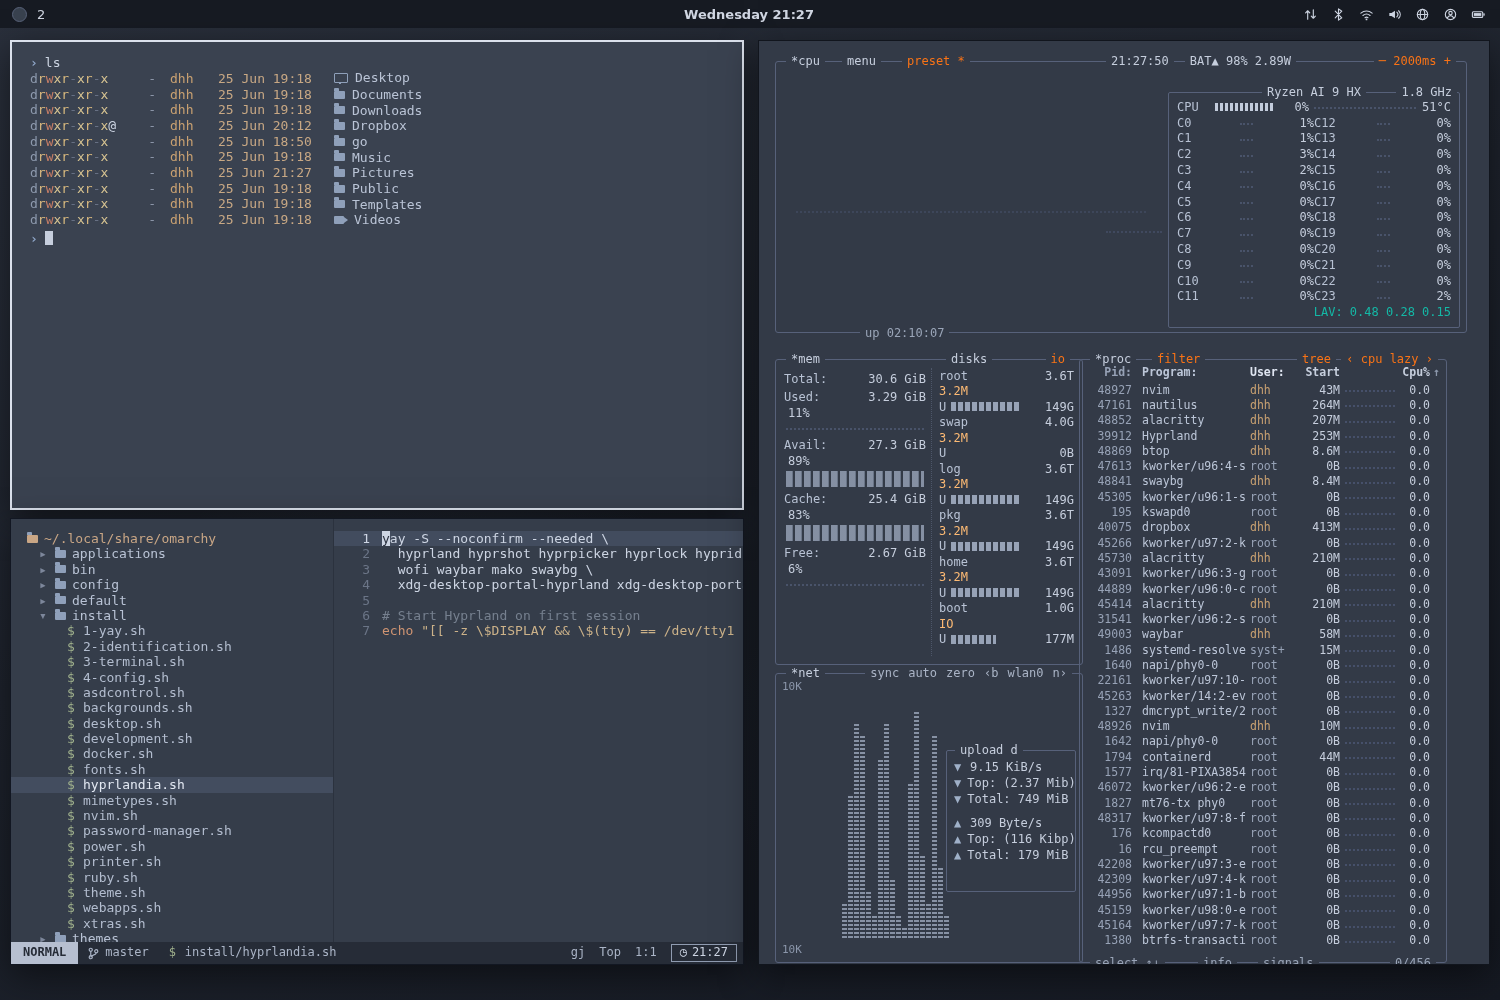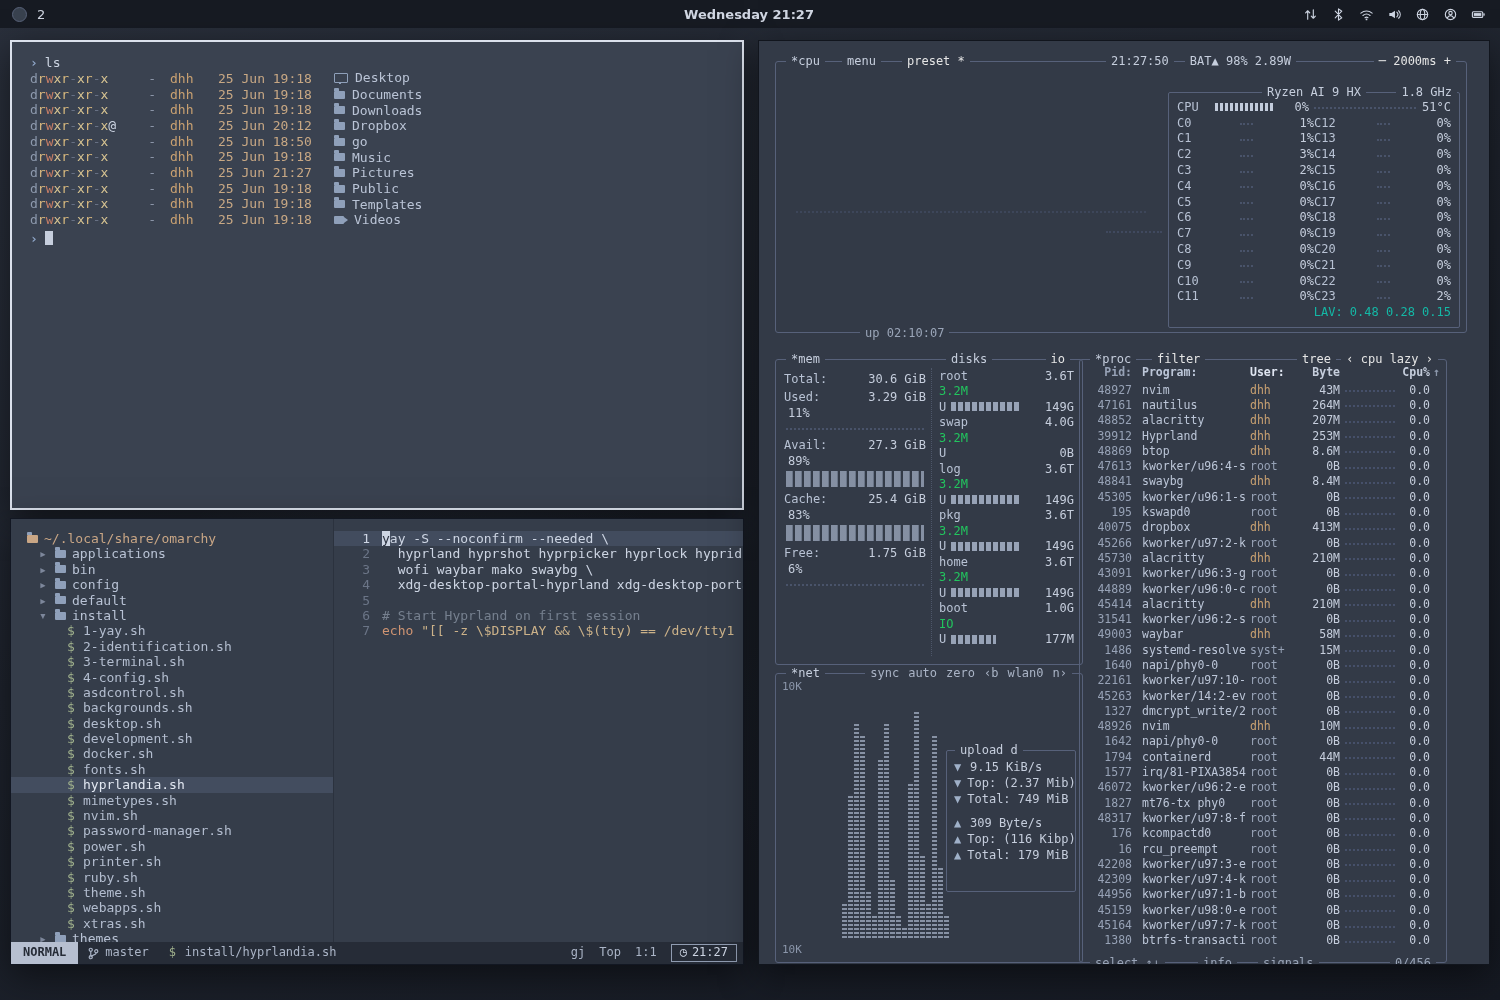--- a/index.html
+++ b/index.html
@@ -66,21 +66,21 @@
   .statusline{position:absolute;left:0;right:0;bottom:0;height:22px;background:#262c37;display:flex;align-items:center;font-size:12px;color:#aab4c6;}
   .sl-mode{background:#b6bfd0;color:#262c37;font-weight:bold;padding:0 12px;height:100%;display:flex;align-items:center;}
   .sl-seg{padding:0 10px;display:flex;align-items:center;gap:6px;}
   .sl-right{margin-left:auto;display:flex;align-items:center;gap:14px;padding-right:6px;}
   .sl-clock{border:1px solid #8f9bb0;padding:0 8px;height:16px;display:flex;align-items:center;gap:5px;color:#cdd5e3;}
   
   .btop{left:758px;top:40px;width:732px;height:925px;background:#333a47;border:1px solid #11151d;
     color:#c2cbdc;font-size:12px;overflow:hidden;}
   .bbox{position:absolute;border:1px solid #57617a;border-radius:3px;box-sizing:border-box;}
   .blabel{position:absolute;top:-8px;background:#333a47;padding:0 5px;font-size:12px;color:#c6cedd;white-space:pre;}
-  .blabel.dim{color:#e5e5e5;}
+  .blabel.dim{color:#f97316;}
   .bfoot{position:absolute;bottom:-8px;background:#333a47;padding:0 5px;font-size:12px;color:#9aa5b8;white-space:pre;}
   .box-cpu{left:16px;top:20px;width:692px;height:272px;}
   .corebox{position:absolute;left:392px;top:30px;width:292px;height:236px;border:1px solid #57617a;border-radius:2px;padding:6px 8px;box-sizing:border-box;}
   .core-row{display:flex;align-items:center;height:15.8px;}
   .core-half{flex:1;display:flex;align-items:center;gap:26px;}
   .core-name{width:32px;color:#b8c2d4;}
   .core-pct{width:30px;text-align:right;color:#c6cedd;}
   .dots{flex:1;height:3px;border-bottom:2px dotted #49536a;margin:0 5px;}
   .cpubar{width:58px;height:8px;background:repeating-linear-gradient(90deg,#c3ccdc 0 3px,transparent 3px 5px);margin:0 6px;}
   .lav-row{display:flex;justify-content:flex-end;height:15.8px;align-items:center;color:#14b8a6;}
@@ -91,21 +91,21 @@
   .mem-line{display:flex;height:18px;align-items:center;}
   .mem-label{color:#b8c2d4;}
   .mem-val{margin-left:auto;color:#c6cedd;}
   .mem-pct{color:#c6cedd;padding-left:4px;height:16px;}
   .memdots{height:3px;border-bottom:2px dotted #49536a;margin:3px 2px 6px 2px;}
   .memblocks{height:16px;margin:1px 2px 3px 2px;background:repeating-linear-gradient(90deg,#8e99ad 0 6px,#707b8e 6px 7px,transparent 7px 9px);opacity:.9;}
   .memsep{position:absolute;left:155px;top:8px;bottom:8px;border-left:1px dotted #4d5669;}
   .diskcol{position:absolute;left:163px;top:8px;right:8px;}
   .drow{display:flex;align-items:center;height:15.5px;white-space:pre;}
   .d-name{color:#b8c2d4;} .d-size{margin-left:auto;color:#c6cedd;}
-  .d-used{color:#22c55e;} .d-u{color:#b8c2d4;}
+  .d-used{color:#fdba74;} .d-u{color:#b8c2d4;}
   .d-bar{flex:1;height:9px;margin:0 5px;position:relative;}
   .d-fill{height:100%;background:repeating-linear-gradient(90deg,#97a2b6 0 5px,transparent 5px 7px);}
   .d-free{color:#c6cedd;}
   .box-net{left:16px;top:632px;width:308px;height:290px;}
   .net-scale{position:absolute;left:6px;color:#8b96aa;font-size:11px;}
   .netgraph{position:absolute;left:66px;top:24px;bottom:24px;width:112px;}
   .netbar{position:absolute;bottom:0;width:5px;background:repeating-linear-gradient(0deg,#96a1b5 0 2px,transparent 2px 4px);opacity:.85;}
   .netstats{position:absolute;left:170px;top:76px;width:130px;height:142px;border:1px solid #57617a;border-radius:2px;padding:8px 7px;box-sizing:border-box;}
   .ns-line{display:flex;gap:6px;height:16px;align-items:center;white-space:pre;color:#c6cedd;}
   .ns-arrow{color:#9fb0c8;width:10px;}
@@ -464,21 +464,21 @@
           <div class="mem-pct">89%</div>
           <div class="memblocks"></div>
           <div class="mem-line">
             <span class="mem-label">Cache:</span>
             <span class="mem-val">25.4 GiB</span>
           </div>
           <div class="mem-pct">83%</div>
           <div class="memblocks"></div>
           <div class="mem-line">
             <span class="mem-label">Free:</span>
-            <span class="mem-val">1.75 GiB</span>
+            <span class="mem-val">2.67 GiB</span>
           </div>
           <div class="mem-pct">6%</div>
           <div class="memdots"></div>
         </div>
       <div class="memsep"></div>
       <div class="diskcol" id="disk-list">
           <div>
             <div class="drow"><span class="d-name">root</span><span class="d-size">3.6T</span></div>
             <div class="drow"><span class="d-used">3.2M</span></div>
             <div class="drow"><span class="d-u">U</span><div class="d-bar"><div class="d-fill" style="width: 78%;"></div></div><span class="d-free">149G</span></div>
@@ -559,21 +559,21 @@
 
     <div class="bbox box-proc">
       <span class="blabel" style="left:10px;">*proc</span>
       <span class="blabel dim" style="left:72px;">filter</span>
       <span class="blabel dim" style="right:110px;">tree</span>
       <span class="blabel dim" style="right:8px;">‹ cpu lazy ›</span>
       <div class="proc-head" id="proc-head">
           <span class="c-pid">Pid:</span>
           <span class="c-prog">Program:</span>
           <span class="c-user">User:</span>
-          <span class="c-mem">Byte</span>
+          <span class="c-mem">Start</span>
           <span class="c-lead" style="border: none;"></span>
           <span class="c-cpu">Cpu%</span>
           <span class="c-sb">↑</span>
         </div>
       <div id="proc-rows">
           <div class="prow"><span class="c-pid">48927</span><span class="c-prog">nvim</span><span class="c-user u-dhh">dhh</span><span class="c-mem">43M</span><span class="c-lead"></span><span class="c-cpu">0.0</span><span class="c-sb"></span></div>
           <div class="prow"><span class="c-pid">47161</span><span class="c-prog">nautilus</span><span class="c-user u-dhh">dhh</span><span class="c-mem">264M</span><span class="c-lead"></span><span class="c-cpu">0.0</span><span class="c-sb"></span></div>
           <div class="prow"><span class="c-pid">48852</span><span class="c-prog">alacritty</span><span class="c-user u-dhh">dhh</span><span class="c-mem">207M</span><span class="c-lead"></span><span class="c-cpu">0.0</span><span class="c-sb"></span></div>
           <div class="prow"><span class="c-pid">39912</span><span class="c-prog">Hyprland</span><span class="c-user u-dhh">dhh</span><span class="c-mem">253M</span><span class="c-lead"></span><span class="c-cpu">0.0</span><span class="c-sb"></span></div>
           <div class="prow"><span class="c-pid">48869</span><span class="c-prog">btop</span><span class="c-user u-dhh">dhh</span><span class="c-mem">8.6M</span><span class="c-lead"></span><span class="c-cpu">0.0</span><span class="c-sb"></span></div>

